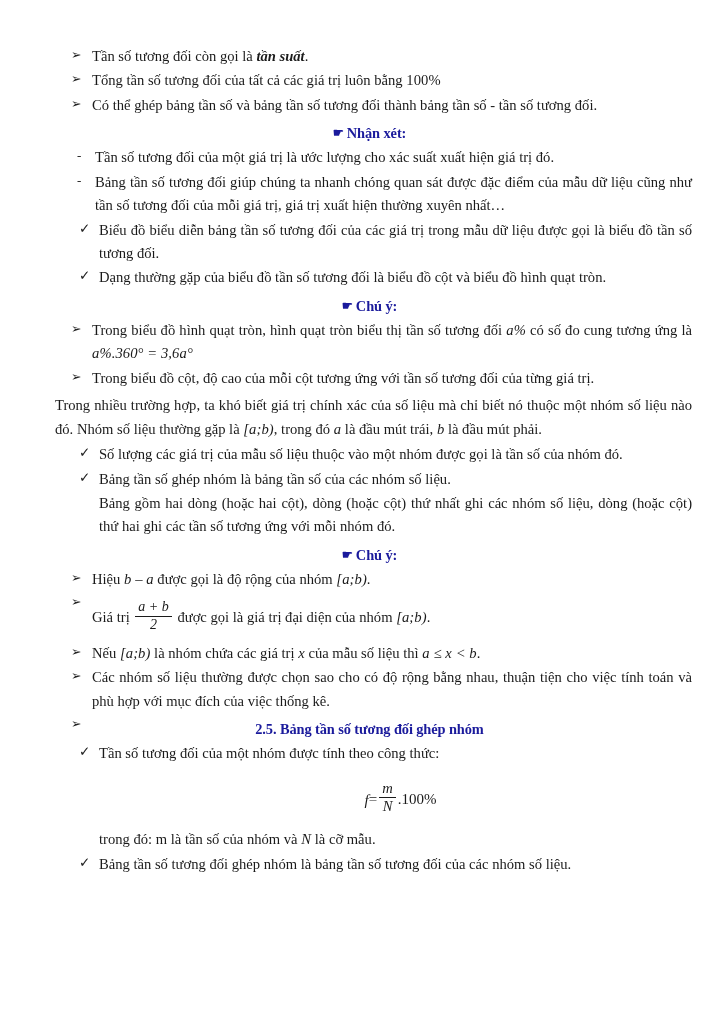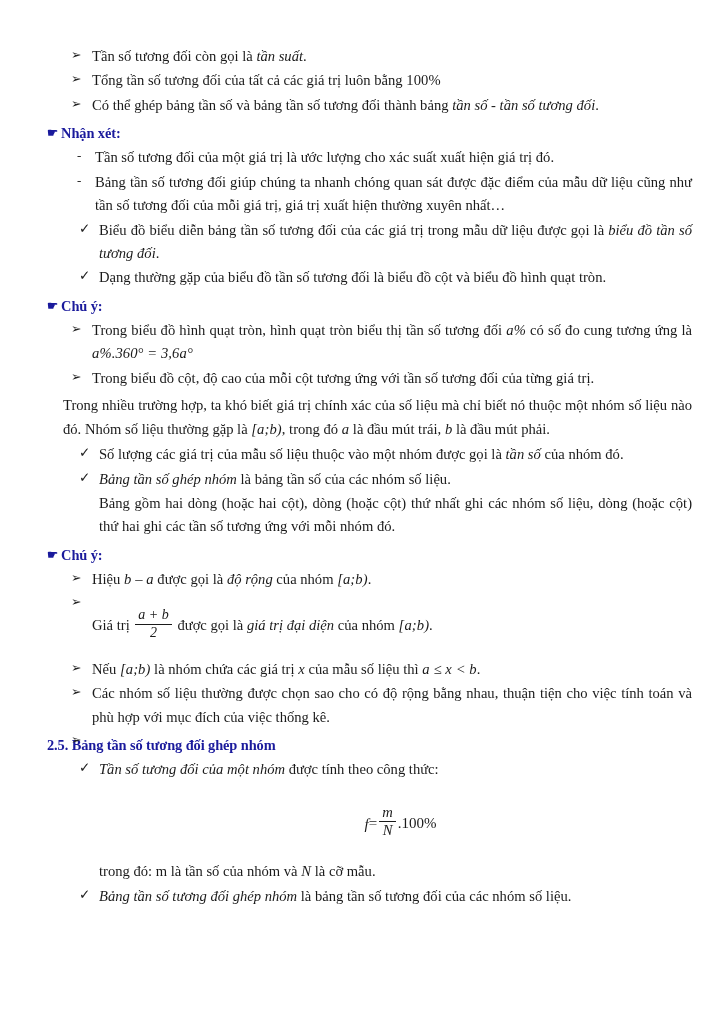--- a/index.html
+++ b/index.html
@@ -29,36 +29,37 @@
   }
 
   
   .heading {
     color: #1a1a9c;
     font-weight: bold;
     font-size: 14.4px;
     line-height: 1.42;
     margin: 6px 0 3px 0;
     letter-spacing: -0.1px;
+    text-align: center;
   }
   .heading.tight { margin-top: 4px; }
   .hand-icon {
     display: inline-block;
     font-size: 12.5px;
     color: #1a1a9c;
     margin-right: 3px;
     vertical-align: 1px;
   }
 
   
   .para {
     font-size: 14.6px;
     line-height: 1.62;
     text-align: justify;
-    margin: 4px 0 2px 16px;
+    margin: 4px 0 2px 8px;
   }
 
   
   ul.blist {
     list-style: none;
     margin: 0;
     padding: 0;
   }
   ul.blist > li {
     position: relative;
@@ -102,38 +103,38 @@
     font-size: 13.5px;
     color: #222;
     line-height: 1.55;
   }
   .subline {
     display: block;
     margin-top: 1px;
   }
 
   
-  .it { font-style: italic; }
-  .bi { font-style: italic; font-weight: normal; }
+  .it { }
+  .bi { font-style: italic; font-weight: bold; }
   .math {
     font-family: "Liberation Serif", "DejaVu Serif", serif;
     font-style: italic;
     letter-spacing: 0.1px;
   }
   .mathup { font-style: normal; margin-top: 16px; }
   .nw { white-space: nowrap; }
 
   
   .frac {
     display: inline-block;
     vertical-align: -0.48em;
     text-align: center;
     font-style: italic;
     line-height: 1.05;
-    margin: 16px 2px;
+    margin: 8px 2px;
     font-size: 14.6px;
   }
   .frac .num {
     display: block;
     padding: 0 3px 1px 3px;
   }
   .frac .den {
     display: block;
     border-top: 1px solid #1a1a1a;
     padding: 1px 3px 0 3px;

